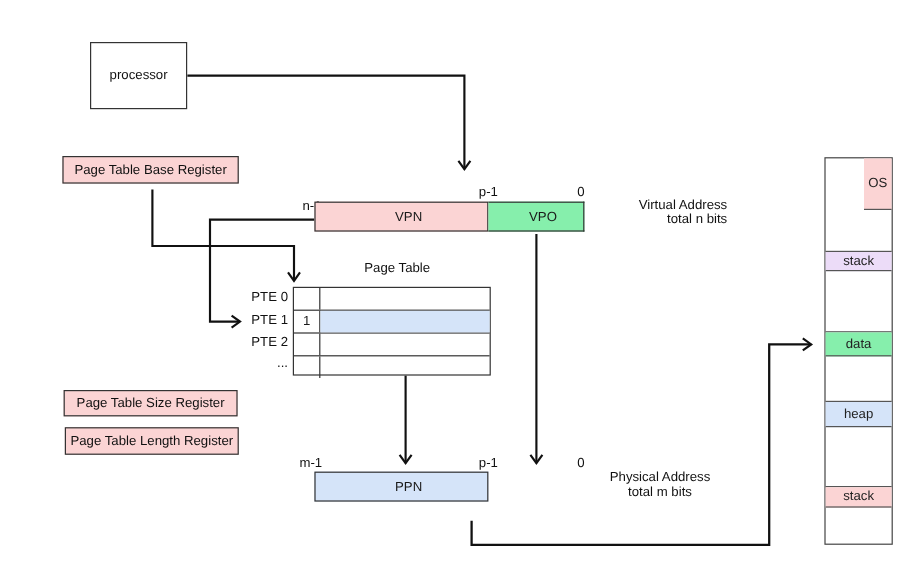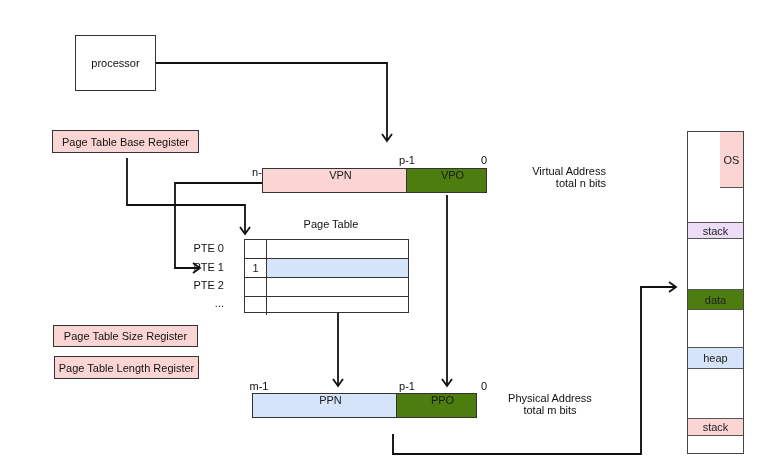--- a/index.html
+++ b/index.html
@@ -5,40 +5,40 @@
   html,body { margin:0; padding:0; background:#fff; }
   #canvas {
     position:relative; width:765px; height:469px; background:#ffffff;
     font-family:"Liberation Sans", sans-serif; color:#1a1a1a; overflow:hidden;
   }
   .abs { position:absolute; box-sizing:border-box; }
   .lbl { font-size:11px; line-height:12px; color:#111; }
   .center { display:flex; align-items:center; justify-content:center; text-align:center; }
   .box { border:1px solid #333; background:#fff; }
   .pink    { background:#fbd4d4; }
-  .green   { background:#4d7c0f; }
+  .green   { background:#86efac; }
   .blue    { background:#d5e4f9; }
   .lavender{ background:#ecdcf8; }
 
   
   .bar { display:flex; height:25px; }
   .bar .cell { border:1px solid #333; box-sizing:border-box; display:flex;
-               align-items:flex-start; justify-content:center; font-size:11px;padding-left:12px; }
+               align-items:center; justify-content:center; font-size:11px;padding-left:12px; }
   .bar .cell + .cell { border-left:none; }
 
   
   #page-table { left:244px; top:239px; width:165px; height:74px; border:1px solid #333; background:#fff; }
   .pt-row { display:flex; height:18px; border-bottom:1px solid #333; }
   .pt-row:last-child { border-bottom:none; }
   .pt-flag { width:22px; border-right:1px solid #333; box-sizing:border-box;
              display:flex; align-items:center; justify-content:center; font-size:11px; }
   .pt-entry { flex:1; }
   .pt-hl { background:#d5e4f9; }
 
-  .pte-label { left:164px; width:60px; text-align:right; }
+  .pte-label { left:180px; width:60px; text-align:right; }
 
   
   #memory-column { left:687px; top:131px; width:57px; height:323px; border:1px solid #444; background:#fff; }
   .mem-seg { box-sizing:border-box; border-bottom:1px solid #555; font-size:11px;
              display:flex; align-items:center; justify-content:center; color:#222; }
   .mem-seg:last-child { border-bottom:none; }
 
   svg.wires { position:absolute; left:0; top:0; pointer-events:none; }
 </style>
 </head>
@@ -115,36 +115,33 @@
 
   <div class="abs lbl pte-label" style="top:242px;">PTE 0</div>
   <div class="abs lbl pte-label" style="top:261px;">PTE 1</div>
   <div class="abs lbl pte-label" style="top:279px;">PTE 2</div>
   <div class="abs lbl pte-label" style="top:297px;">...</div>
 
   <div class="abs lbl center" style="left:244px; top:380px; width:30px; height:12px;">m-1</div>
   <div class="abs lbl center" style="left:392px; top:380px; width:30px; height:12px;">p-1</div>
   <div class="abs lbl center" style="left:469px; top:380px; width:30px; height:12px;">0</div>
 
-  <div class="abs bar" style="left:252px; top:393px; width:251px;">
+  <div class="abs bar" style="left:262px; top:393px; width:251px;">
     <div class="cell blue" style="width:145px;">
       <span>PPN</span>
-    </div>
-    <div class="cell green" style="width:80px;">
-      <span>PPO</span>
     </div>
   </div>
 
   <div class="abs lbl" style="left:494px; top:392px; width:112px; text-align:center;">
     <div>Physical Address</div>
     <div>total m bits</div>
   </div>
 
   <div class="abs" id="memory-column">
-    <div class="mem-seg pink" style="height:56px;margin-left:32px;">OS</div>
+    <div class="mem-seg pink" style="height:43px;margin-left:32px;">OS</div>
     <div class="mem-seg" style="height:35px;"></div>
     <div class="mem-seg lavender" style="height:16px;">stack</div>
     <div class="mem-seg" style="height:51px;"></div>
     <div class="mem-seg green" style="height:20px;">data</div>
     <div class="mem-seg" style="height:38px;"></div>
     <div class="mem-seg blue" style="height:21px;">heap</div>
     <div class="mem-seg" style="height:50px;"></div>
     <div class="mem-seg pink" style="height:17px;">stack</div>
     <div class="mem-seg" style="height:34px;"></div>
   </div>

